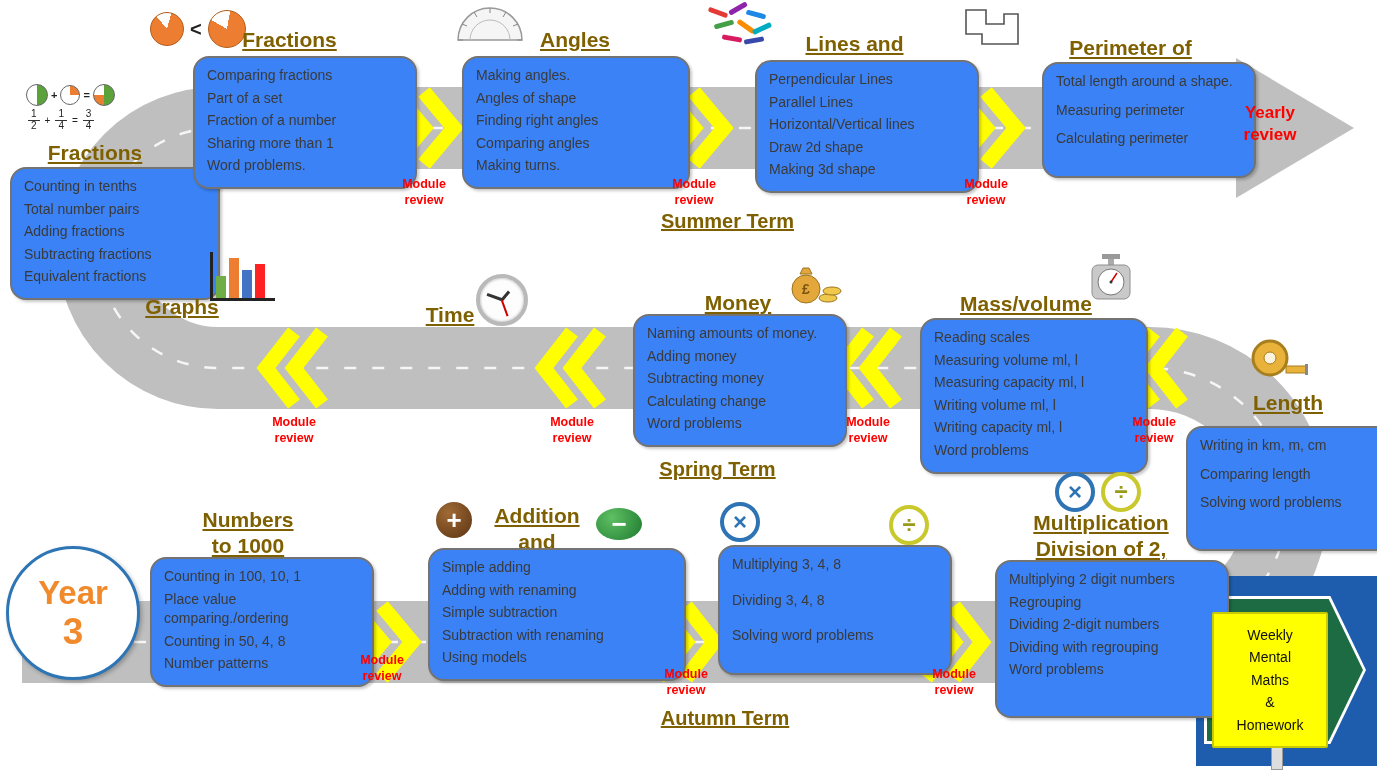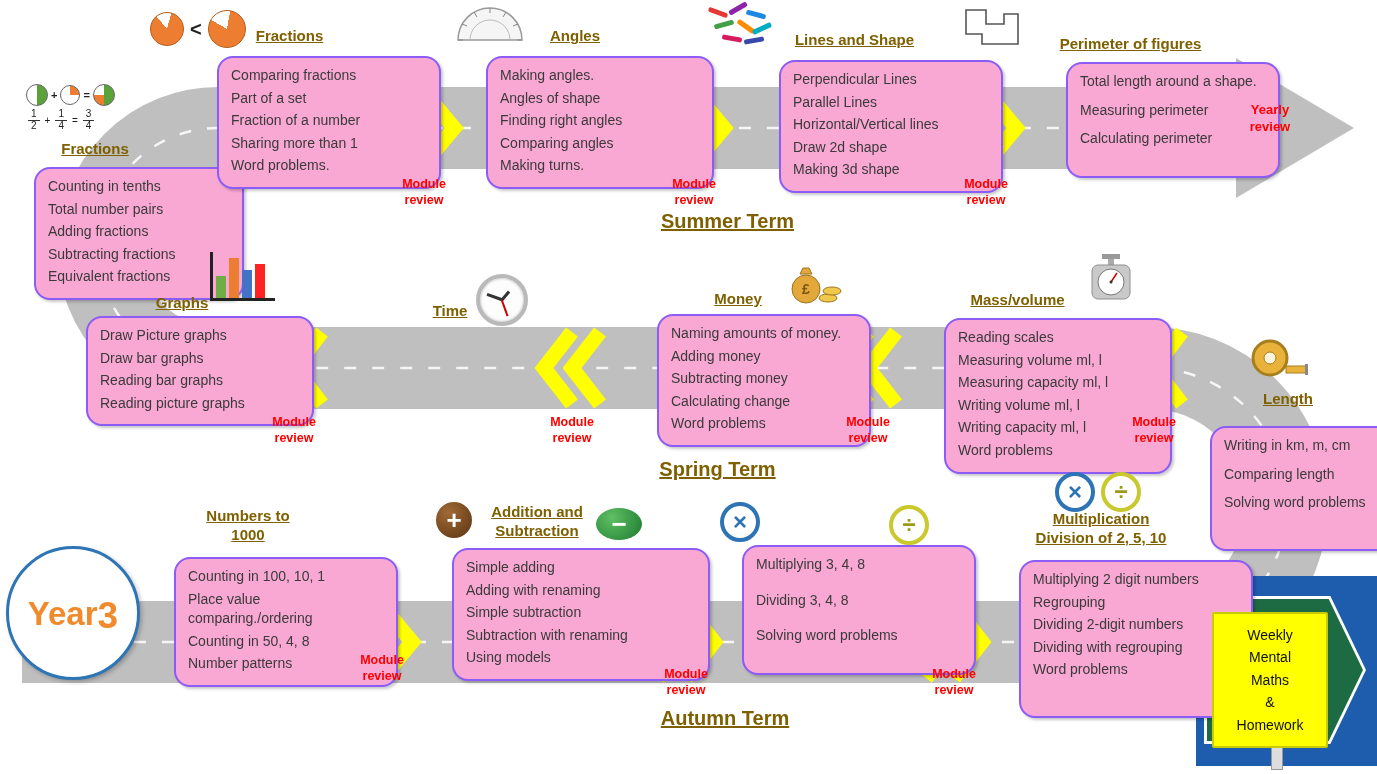--- a/index.html
+++ b/index.html
@@ -1,32 +1,32 @@
 <!DOCTYPE html>
 <html><head>
 <meta charset="utf-8">
 <style>
   html,body{margin:0;padding:0;background:#fff;}
   .canvas{position:relative;width:1377px;height:774px;background:#ffffff;overflow:hidden;
           font-family:"Liberation Sans",sans-serif;}
   .road{position:absolute;left:0;top:0;z-index:1;}
-  .topic-box{position:absolute;background:#f9a8d4;border:2px solid #8b5cf6;border-radius:16px;
+  .topic-box{position:absolute;background:#3b82f6;border:2px solid #737373;border-radius:16px;
              padding:8px 12px;color:#3A3A3A;font-size:14px;line-height:1.4;z-index:3;
-             box-shadow:2px 2px 3px rgba(0,0,0,.22);margin-left:24px;}
+             box-shadow:2px 2px 3px rgba(0,0,0,.22);}
   .topic-line{margin-bottom:3px;}
   .gap-md .topic-line{margin-bottom:9px;}
   .gap-lg .topic-line{margin-bottom:16px;}
-  .module-heading{position:absolute;color:#7F6000;font-weight:bold;font-size:15px;
+  .module-heading{position:absolute;color:#7F6000;font-weight:bold;font-size:21px;
                   text-decoration:underline;text-align:center;z-index:3;line-height:1.25;}
   .term-title{position:absolute;color:#7F6000;font-weight:bold;font-size:20px;
               text-decoration:underline;text-align:center;z-index:3;}
   .review{position:absolute;color:#FF0000;font-weight:bold;font-size:12.5px;text-align:center;
           line-height:1.3;width:62px;z-index:3;}
   .year-badge{position:absolute;left:6px;top:546px;width:128px;height:128px;background:#fff;
-              border:3px solid #2E75B6;border-radius:50%;display:flex;flex-direction:row;
+              border:3px solid #2E75B6;border-radius:50%;display:flex;flex-direction:column;
               align-items:center;justify-content:center;z-index:4;box-shadow:2px 2px 4px rgba(0,0,0,.25);}
   .year-word{color:#F08A2C;font-size:33px;font-weight:bold;line-height:1;}
   .year-num{color:#F08A2C;font-size:37px;font-weight:bold;line-height:1;margin-top:4px;}
   .icon-abs{position:absolute;z-index:3;}
   
   .op-circle{position:absolute;border-radius:50%;display:flex;align-items:center;justify-content:center;
              font-weight:bold;z-index:3;line-height:1;}
   .plus-icon{width:36px;height:36px;background:radial-gradient(circle at 35% 30%,#a06a35,#5a3313);
              color:#fff;font-size:26px;}
   .minus-icon{width:46px;height:32px;border-radius:50%;background:radial-gradient(circle at 35% 30%,#5fbf63,#1c7a2e);
@@ -251,35 +251,29 @@
   <div class="module-heading" style="left:1038px;top:35px;width:185px">Perimeter of figures</div>
   <div class="topic-box gap-md" style="left:1042px;top:62px;width:186px;min-height:96px">
     <div class="topic-line">Total length around a shape.</div>
     <div class="topic-line">Measuring perimeter</div>
     <div class="topic-line">Calculating perimeter</div>
   </div>
 
   <div class="review" style="left:393px;top:176px">Module review</div>
   <div class="review" style="left:663px;top:176px">Module review</div>
   <div class="review" style="left:955px;top:176px">Module review</div>
-  <div class="review" style="left:1238px;top:102px;width:64px;font-size:13px">Yearly review</div>
+  <div class="review" style="left:1238px;top:102px;width:64px;font-size:17px">Yearly review</div>
 
   <div class="graphs-icon" style="left:210px;top:252px">
     <span class="bar" style="height:22px;background:#70AD47"></span>
     <span class="bar" style="height:40px;background:#ED7D31"></span>
     <span class="bar" style="height:28px;background:#4472C4"></span>
     <span class="bar" style="height:34px;background:#FF2222"></span>
   </div>
   <div class="module-heading" style="left:142px;top:294px;width:80px">Graphs</div>
-  <div class="topic-box" style="left:62px;top:316px;width:200px">
-    <div class="topic-line">Draw Picture graphs</div>
-    <div class="topic-line">Draw bar graphs</div>
-    <div class="topic-line">Reading bar graphs</div>
-    <div class="topic-line">Reading picture graphs</div>
-  </div>
 
   <div class="clock-icon" style="left:476px;top:274px">
     <span class="hand hand-h"></span>
     <span class="hand hand-m"></span>
     <span class="hand hand-s"></span>
   </div>
   <div class="module-heading" style="left:420px;top:302px;width:60px">Time</div>
 
   <svg class="icon-abs" style="left:786px;top:262px" width="56" height="44" viewBox="0 0 56 44">
     <path d="M14 12 L26 12 L23 6 L17 6 Z" fill="#E3A73C" stroke="#9A7420"></path>

